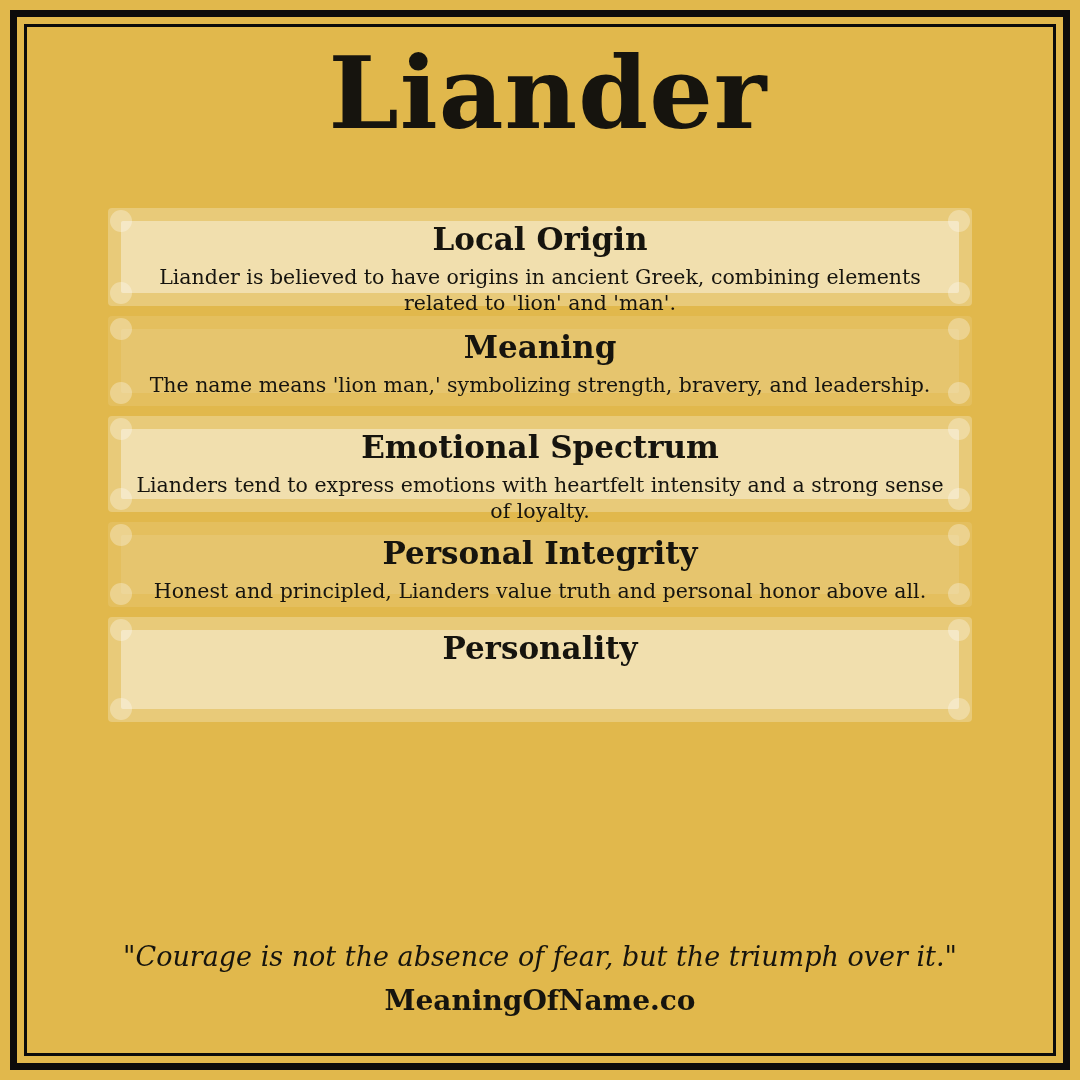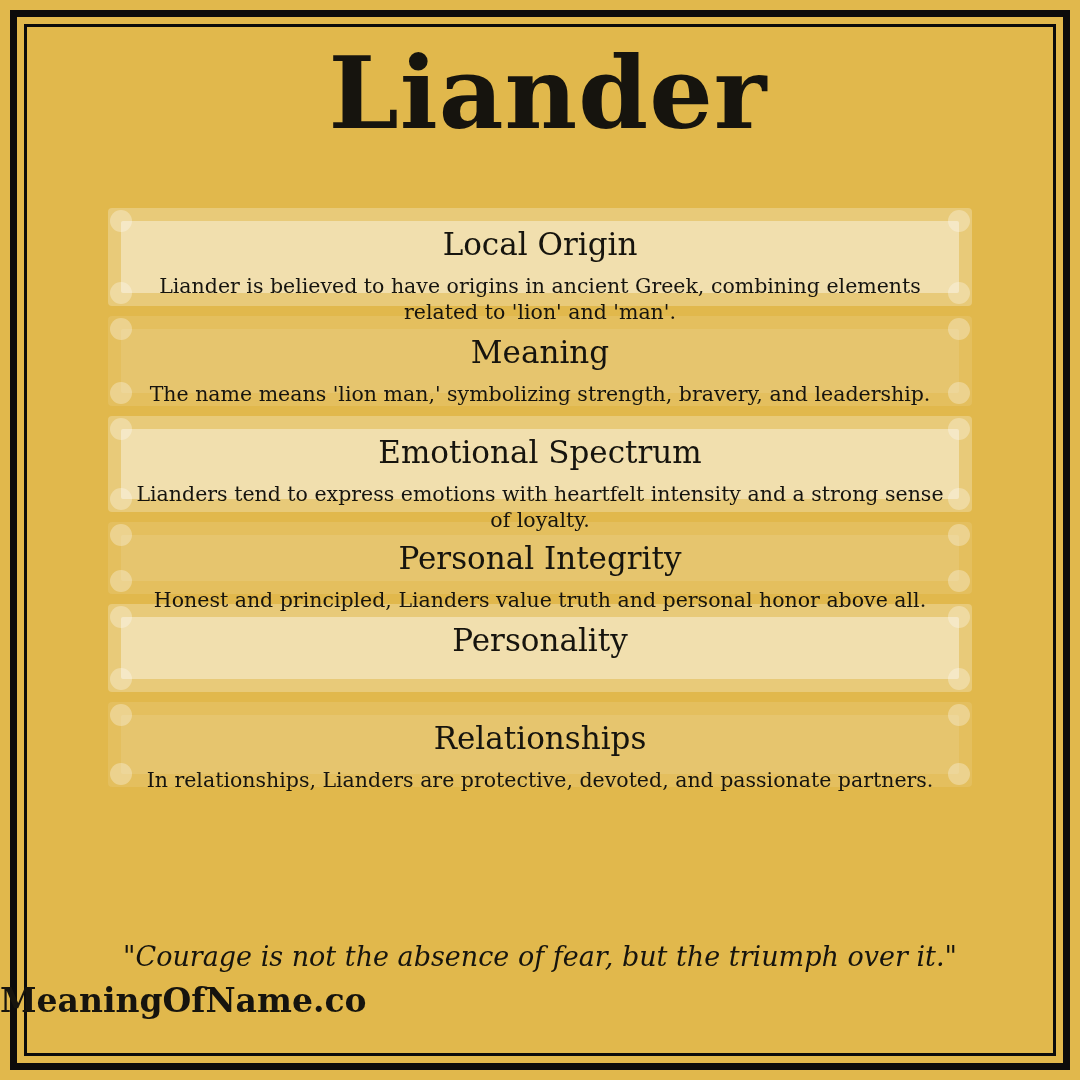--- a/index.html
+++ b/index.html
@@ -55,45 +55,46 @@
     background:rgba(255,255,255,0.30);
     z-index:2;
   }
   .dot.tl{ top:2px;  left:2px;  }
   .dot.tr{ top:2px;  right:2px; }
   .dot.bl{ bottom:2px; left:2px;  }
   .dot.br{ bottom:2px; right:2px; }
   .info-box:nth-child(1){ height:98px; }
   .info-box:nth-child(2){ height:90px; }
   .info-box:nth-child(3){ height:96px; }
-  .info-box:nth-child(4){ height:72px; }
-  .info-box:nth-child(5){ height:88px; }
+  .info-box:nth-child(4){ height:85px; }
+  .info-box:nth-child(5){ height:105px; }
   .info-box:nth-child(6){ height:85px; }
   .info-box h2{
     position:relative; z-index:3;
-    margin:12px; padding-top:7px;
+    margin:0; padding-top:14px;
     font-size:31px; line-height:34px;
-    font-weight:normal;
+    font-weight:bold;
   }
   .info-box p{
     position:relative; z-index:3;
     margin:8px auto;
     max-width:822px;
     font-size:20.5px; line-height:26px;
   }
   .quote{
     position:absolute; top:940px; left:0; width:100%;
     text-align:center;
     font-style:italic;
     font-size:27px; line-height:34px;
   }
   .brand{
     position:absolute; top:982px; left:0; width:100%;
+    text-align:center;
     font-weight:bold;
-    font-size:33px; line-height:38px;
+    font-size:28px; line-height:38px;
   }
 </style>
 </head>
 <body>
 
 <div class="card">
 
   <div class="frame-outer"></div>
   <div class="frame-inner"></div>
 
@@ -143,28 +144,19 @@
 
     <section class="info-box bright">
       <div class="inner-panel"></div>
       <span class="dot tl"></span>
       <span class="dot tr"></span>
       <span class="dot bl"></span>
       <span class="dot br"></span>
       <h2>Personality</h2>
     </section>
 
-    <section class="info-box dark">
-      <div class="inner-panel"></div>
-      <span class="dot tl"></span>
-      <span class="dot tr"></span>
-      <span class="dot bl"></span>
-      <span class="dot br"></span>
-      <h2>Relationships</h2>
-      <p>In relationships, Lianders are protective, devoted, and passionate partners.</p>
-    </section>
 
   </div>
 
   <div class="quote">"Courage is not the absence of fear, but the triumph over it."</div>
   <div class="brand">MeaningOfName.co</div>
 
 </div>
 
 </body></html>

